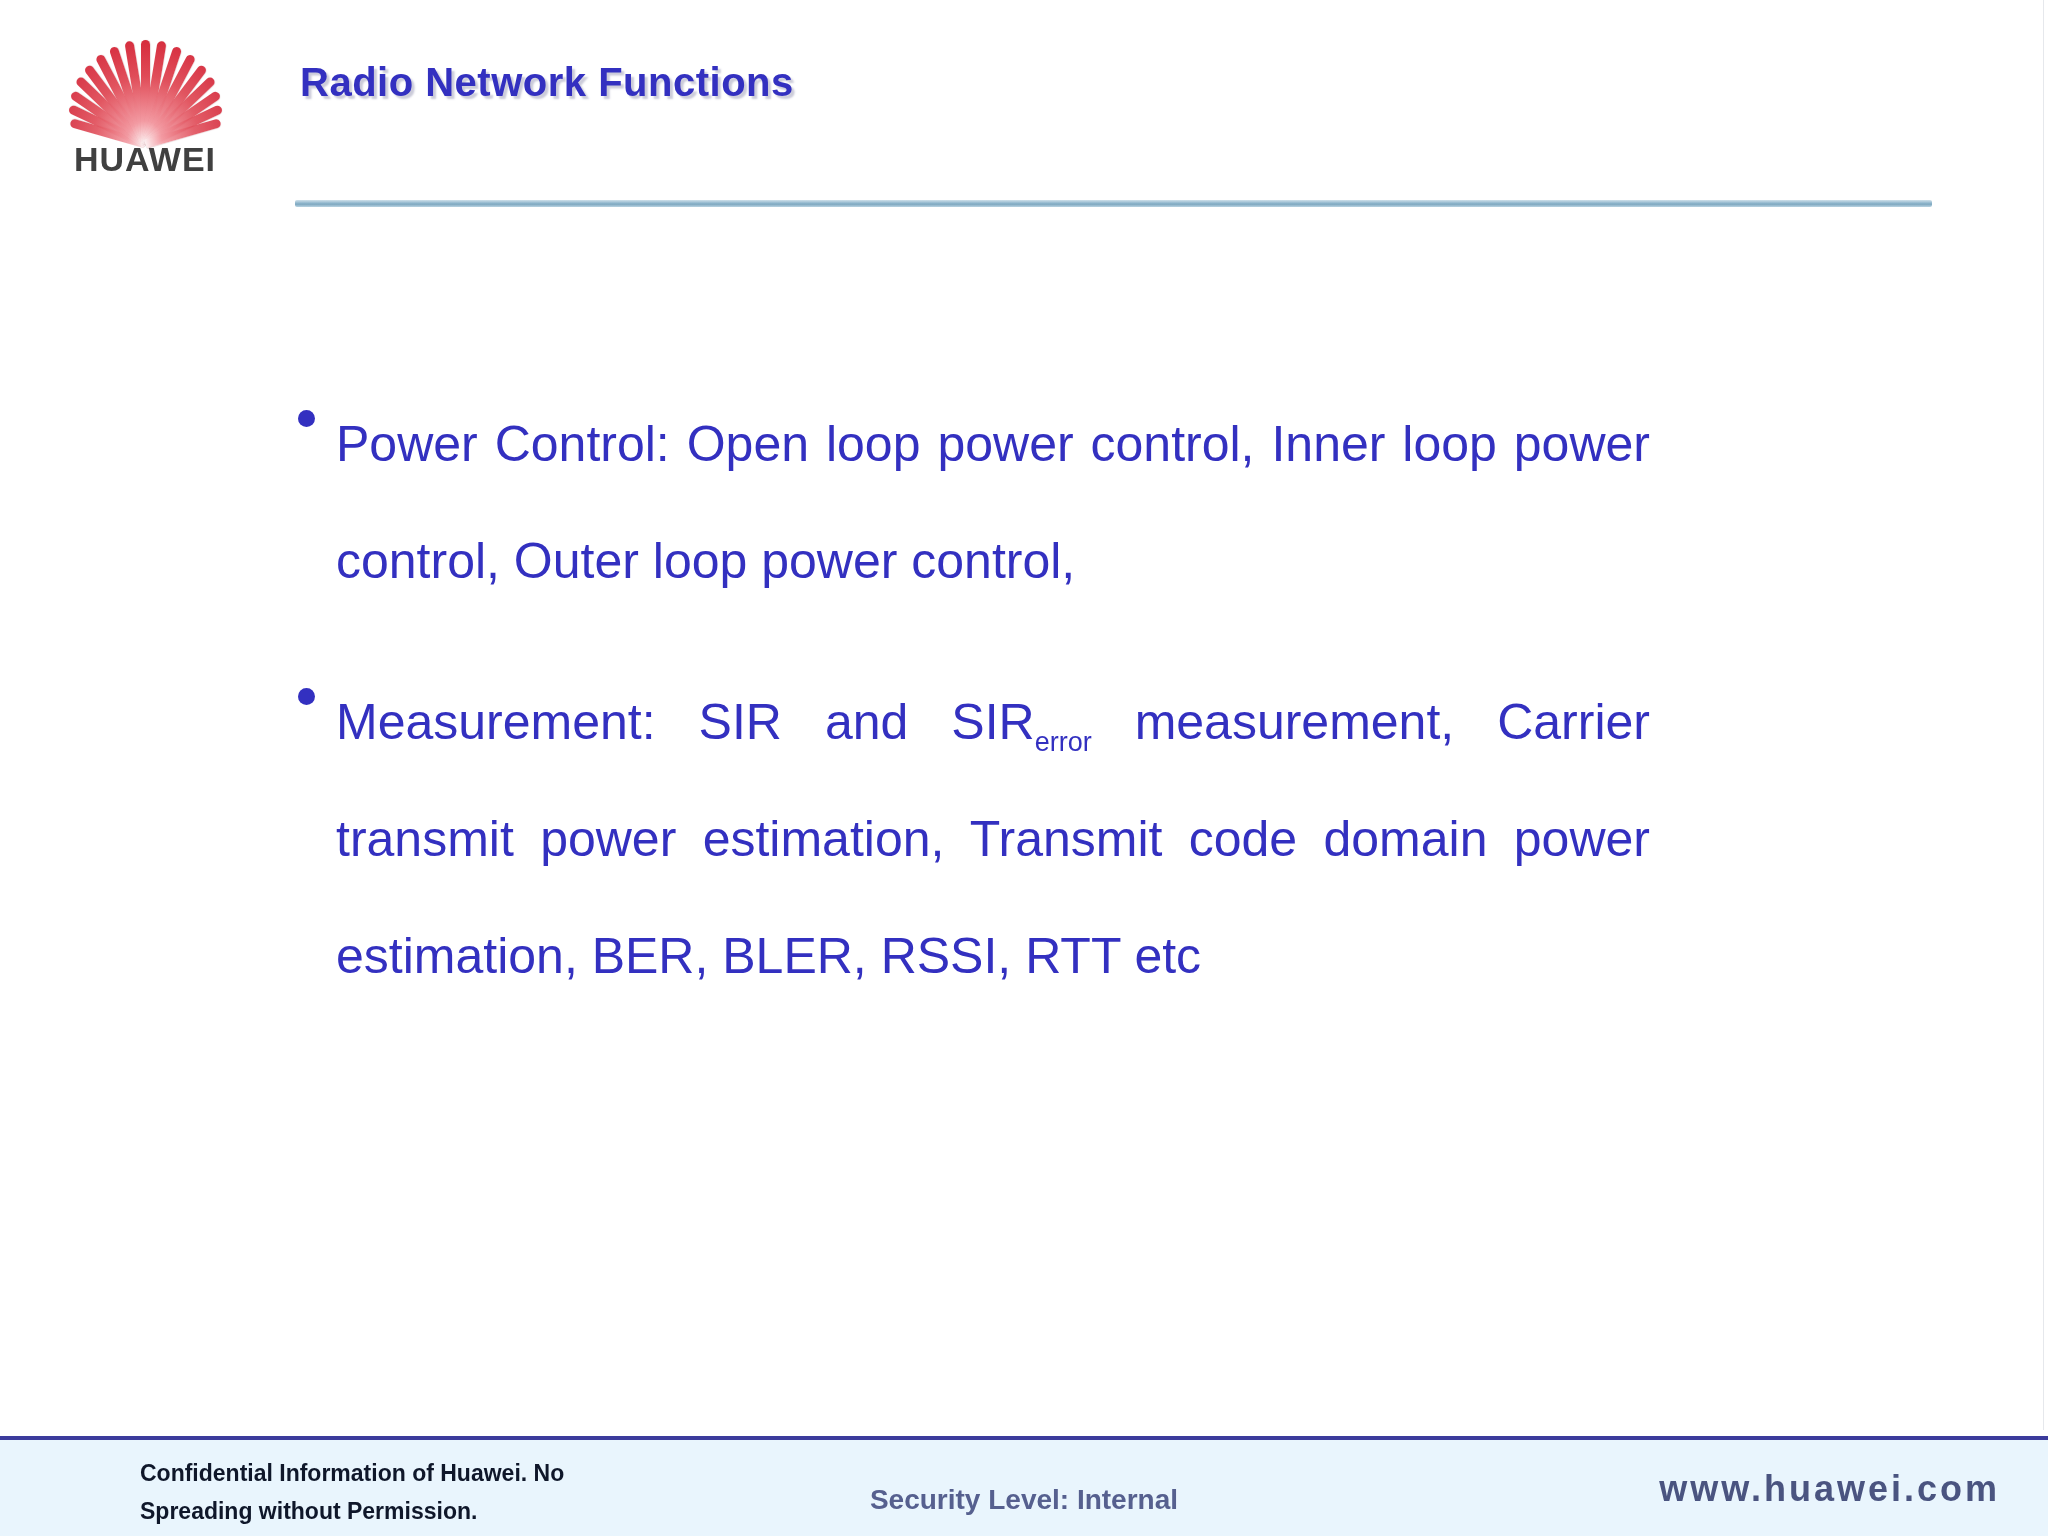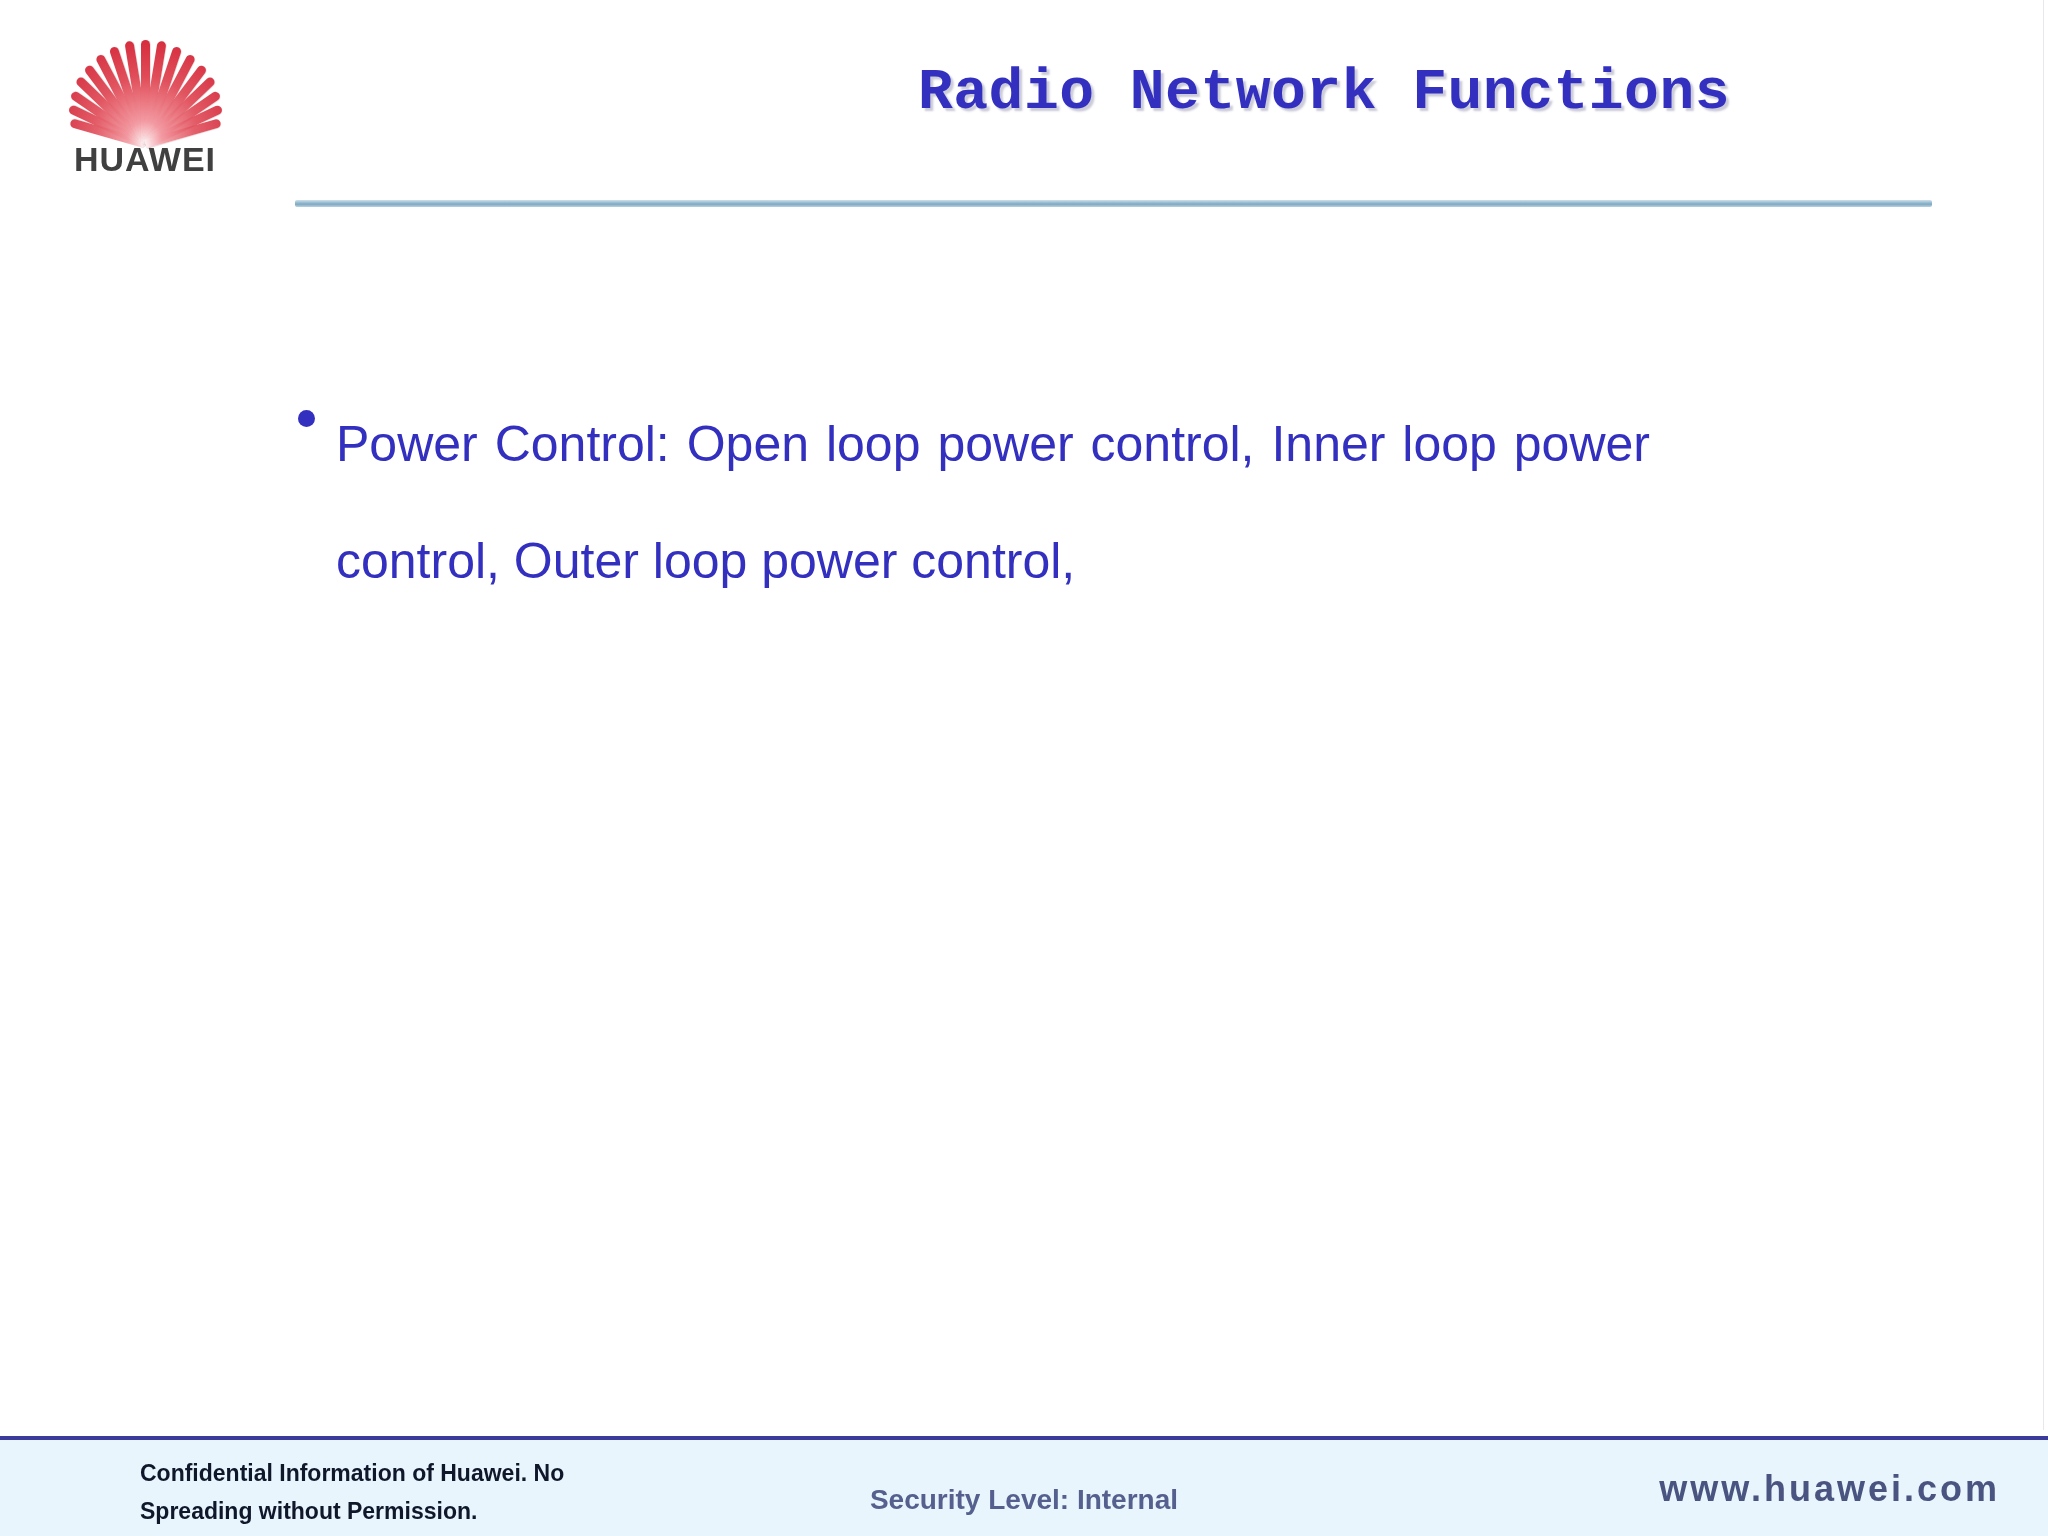--- a/index.html
+++ b/index.html
@@ -44,24 +44,24 @@
     font-weight:bold;
     font-size:34px;
     letter-spacing:1px;
     color:#404040;
   }
 
   
   .title{
     position:absolute;
     left:300px;top:60px;width:1430px;
-    text-align:right;
-    font-family:Liberation Mono, monospace;
+    text-align:left;
+    font-family:Liberation Sans, sans-serif;
     font-weight:bold;
-    font-size:58px;
+    font-size:40px;
     color:#3330c0;
     letter-spacing:0.5px;
     text-shadow:3px 3px 2px rgba(140,140,170,0.45);
     white-space:nowrap;
   }
   .title-rule{
     position:absolute;
     left:295px;top:200px;width:1637px;height:7px;
     background:linear-gradient(to bottom,#cfe0ea 0%,#8fb6cc 45%,#7ea8c0 60%,#b9d3e2 100%);
     border-radius:2px;
@@ -167,20 +167,24 @@
   <div class="title-rule"></div>
 
   <div class="body-area">
 
     <div class="bullet-row">
       <span class="bullet-dot"></span>
       <div class="bullet-text">Power Control: Open loop power control, Inner loop power control, Outer loop power control,</div>
     </div>
 
 
+    <div class="bullet-row">
+      <span class="bullet-dot"></span>
+      <div class="bullet-text"><span>Measurement: SIR and SIR</span><sub>error</sub><span> measurement, Carrier transmit power estimation, Transmit code domain power estimation, BER, BLER, RSSI, RTT etc</span></div>
+    </div>
 
   </div>
 
   <div class="footer">
     <div class="footer-left">Confidential Information of Huawei. No Spreading without Permission.</div>
     <div class="footer-center">Security Level: Internal</div>
     <div class="footer-right">www.huawei.com</div>
   </div>
 
 </div>

